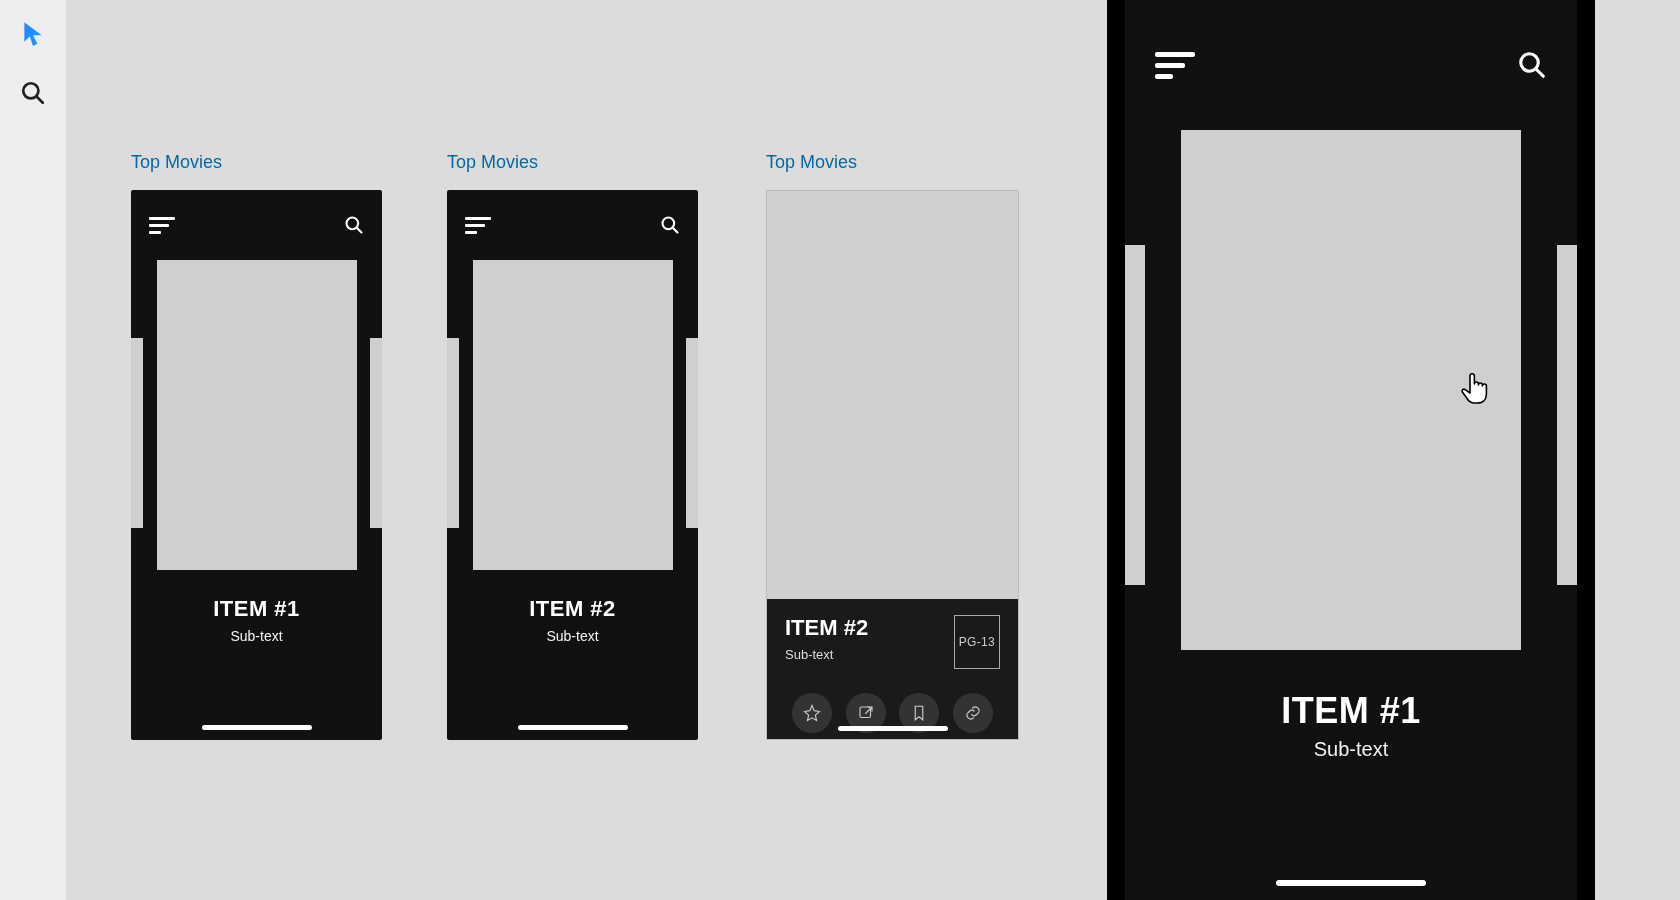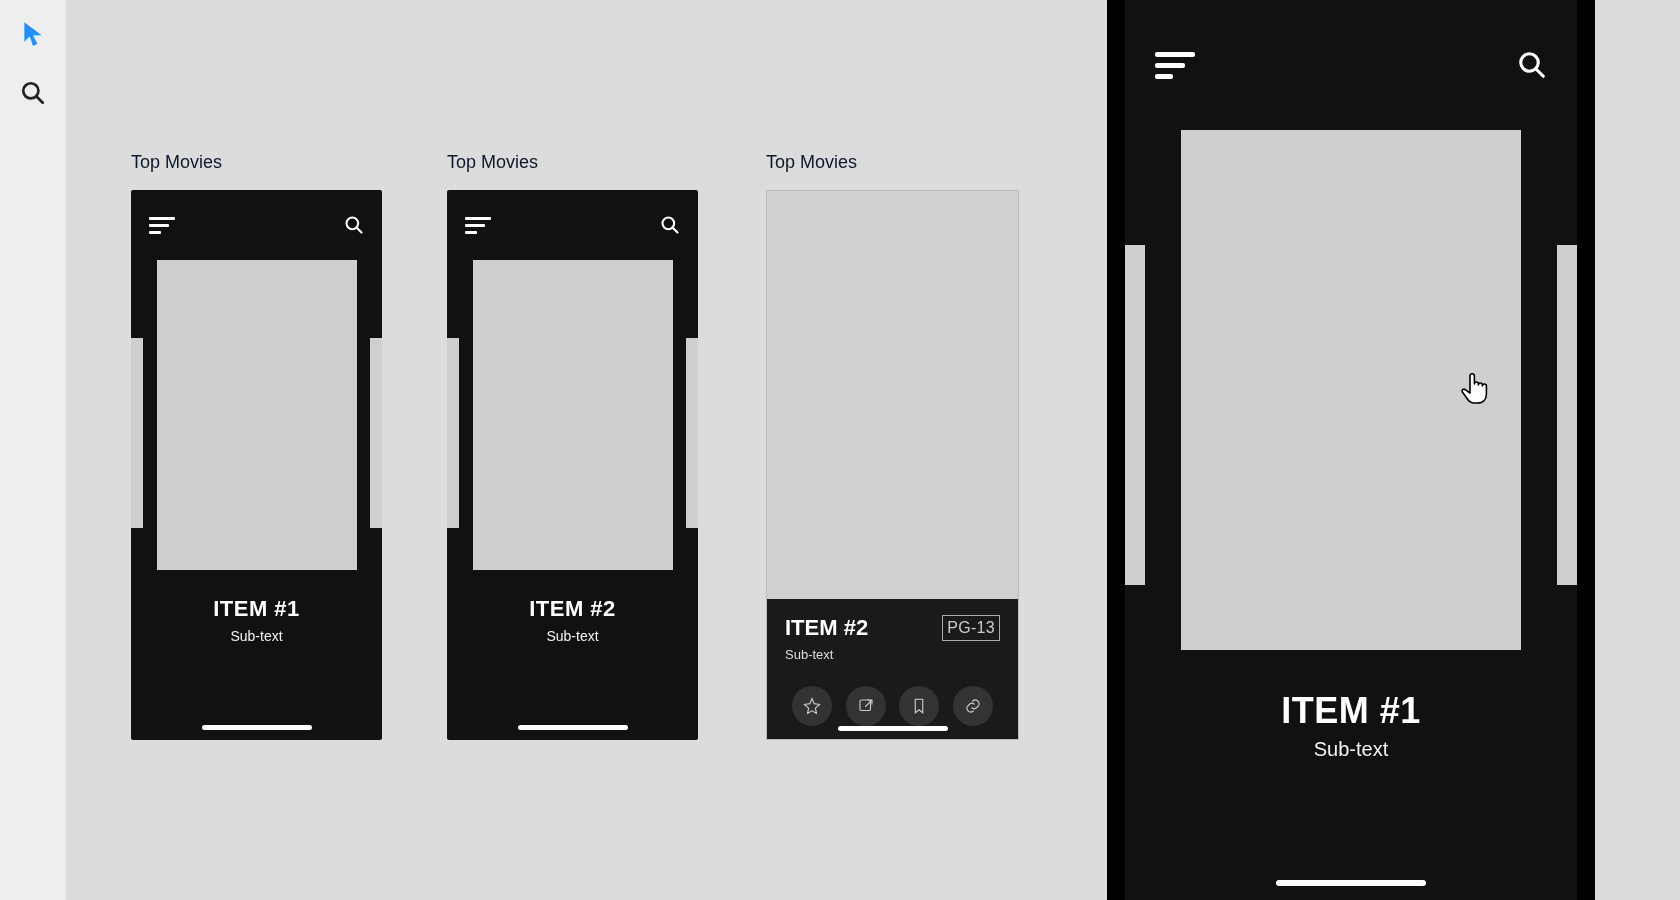--- a/index.html
+++ b/index.html
@@ -30,21 +30,21 @@
   
   .canvas {
     position: absolute;
     left: 66px; top: 0; right: 0; bottom: 0;
   }
 
   
   .artboard-label {
     position: absolute;
     font-size: 18px;
-    color: #0f172a;
+    color: #0369a1;
     text-align: right;
   }
 
   
   .frame {
     position: absolute;
     background: #111;
     border-radius: 2px;
     overflow: hidden;
   }
@@ -85,21 +85,21 @@
   }
   .detail-sheet {
     position:absolute;
     left:0; right:0; bottom:0;
     background:#1a1a1a;
     padding: 16px 18px 28px 18px;
   }
   .detail-head { display:flex; align-items:flex-start; justify-content:space-between; }
   .detail-title { color:#fff; font-weight:800; font-size:22px; }
   .detail-sub { color:#ddd; font-size:13px; margin-top:6px; }
-  .rating-badge { border:1px solid #aaa; color:#ccc; font-size:16px; padding:3px 4px; letter-spacing:.3px; }
+  .rating-badge { border:1px solid #aaa; color:#ccc; font-size:12px; padding:19px 4px; letter-spacing:.3px; }
   .action-row { display:flex; justify-content:space-around; margin-top:24px; }
   .circle-btn {
     width:40px; height:40px; border-radius:50%;
     background:#333;
     display:flex; align-items:center; justify-content:center;
   }
   .circle-btn svg { stroke:#ccc; fill:none; }
   .detail-home-ind { position:absolute; bottom:8px; left:50%; transform:translateX(-50%); width:110px; height:5px; border-radius:3px; background:#fff; }
 
   

